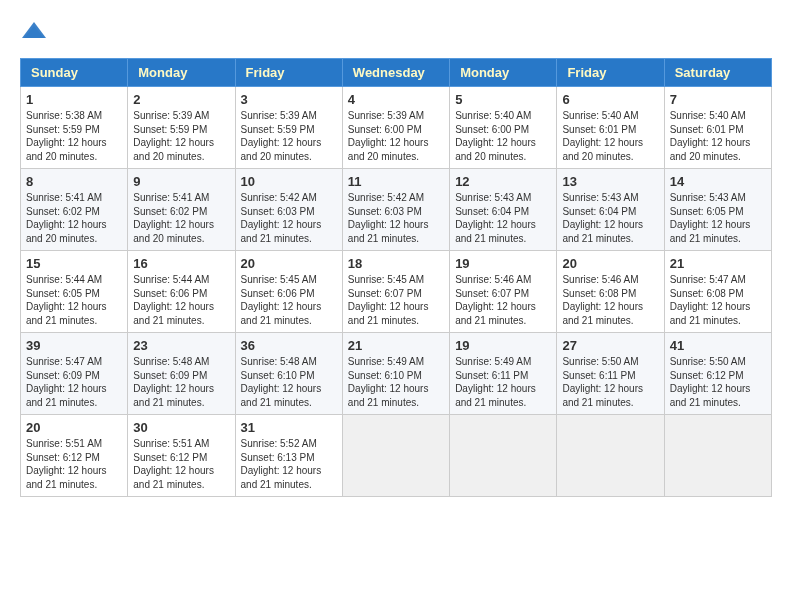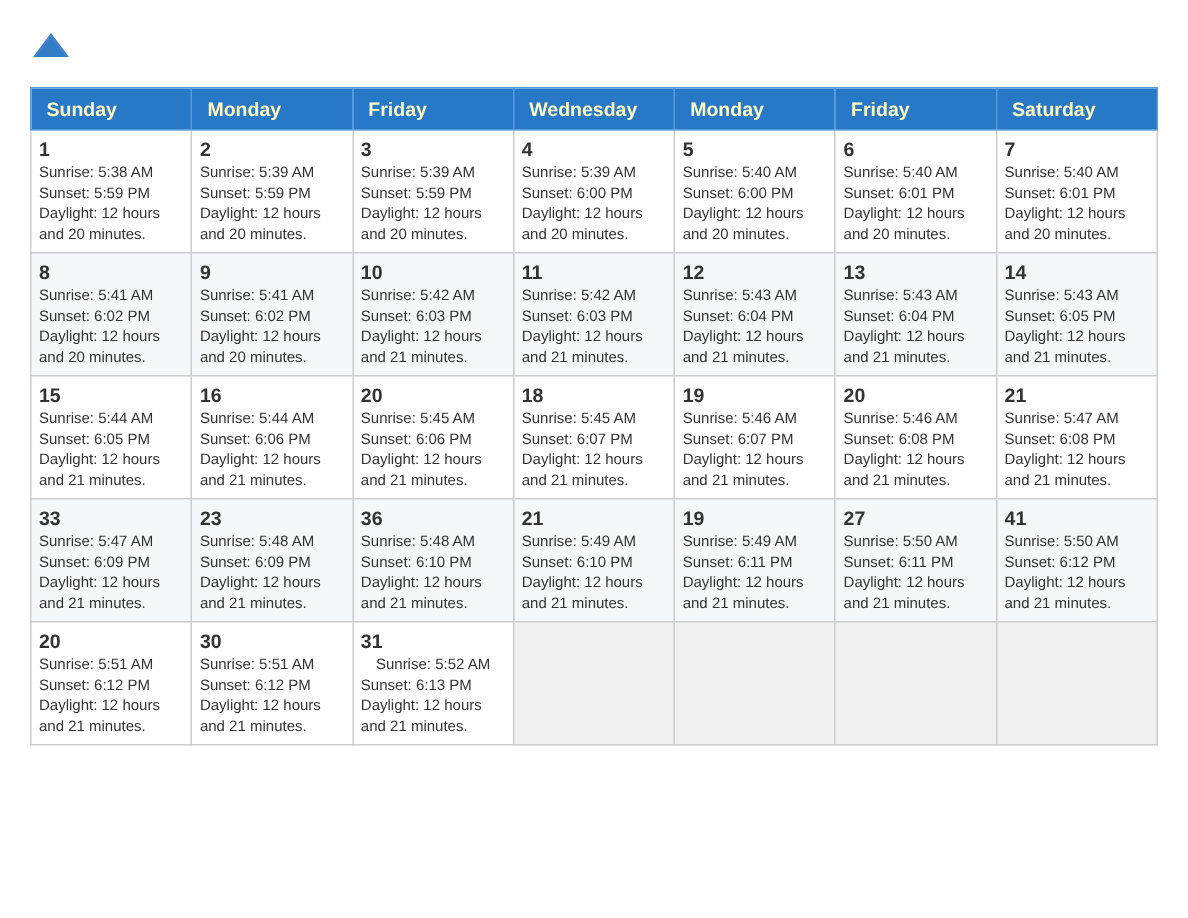--- a/index.html
+++ b/index.html
@@ -264,21 +264,21 @@
         <td>
           <span class="day-number">21</span>
           <div style="line-height: 1.35;">Sunrise: 5:47 AM</div>
           <div style="line-height: 1.35;">Sunset: 6:08 PM</div>
           <div style="line-height: 1.35;">Daylight: 12 hours</div>
           <div style="line-height: 1.35;">and 21 minutes.</div>
         </td>
       </tr>
       <tr>
         <td>
-          <span class="day-number">33</span>
+          <span class="day-number">39</span>
           <div style="line-height: 1.35;">Sunrise: 5:47 AM</div>
           <div style="line-height: 1.35;">Sunset: 6:09 PM</div>
           <div style="line-height: 1.35;">Daylight: 12 hours</div>
           <div style="line-height: 1.35;">and 21 minutes.</div>
         </td>
         <td>
           <span class="day-number">23</span>
           <div style="line-height: 1.35;">Sunrise: 5:48 AM</div>
           <div style="line-height: 1.35;">Sunset: 6:09 PM</div>
           <div style="line-height: 1.35;">Daylight: 12 hours</div>
@@ -330,21 +330,21 @@
         </td>
         <td>
           <span class="day-number">30</span>
           <div style="line-height: 1.35;">Sunrise: 5:51 AM</div>
           <div style="line-height: 1.35;">Sunset: 6:12 PM</div>
           <div style="line-height: 1.35;">Daylight: 12 hours</div>
           <div style="line-height: 1.35;">and 21 minutes.</div>
         </td>
         <td>
           <span class="day-number">31</span>
-          <div style="line-height: 1.35; text-align: center;">Sunrise: 5:52 AM</div>
+          <div style="line-height: 1.35;">Sunrise: 5:52 AM</div>
           <div style="line-height: 1.35;">Sunset: 6:13 PM</div>
           <div style="line-height: 1.35;">Daylight: 12 hours</div>
           <div style="line-height: 1.35;">and 21 minutes.</div>
         </td>
         <td class="cell-empty"></td>
         <td class="cell-empty"></td>
         <td class="cell-empty"></td>
         <td class="cell-empty"></td>
       </tr>
     </tbody>

